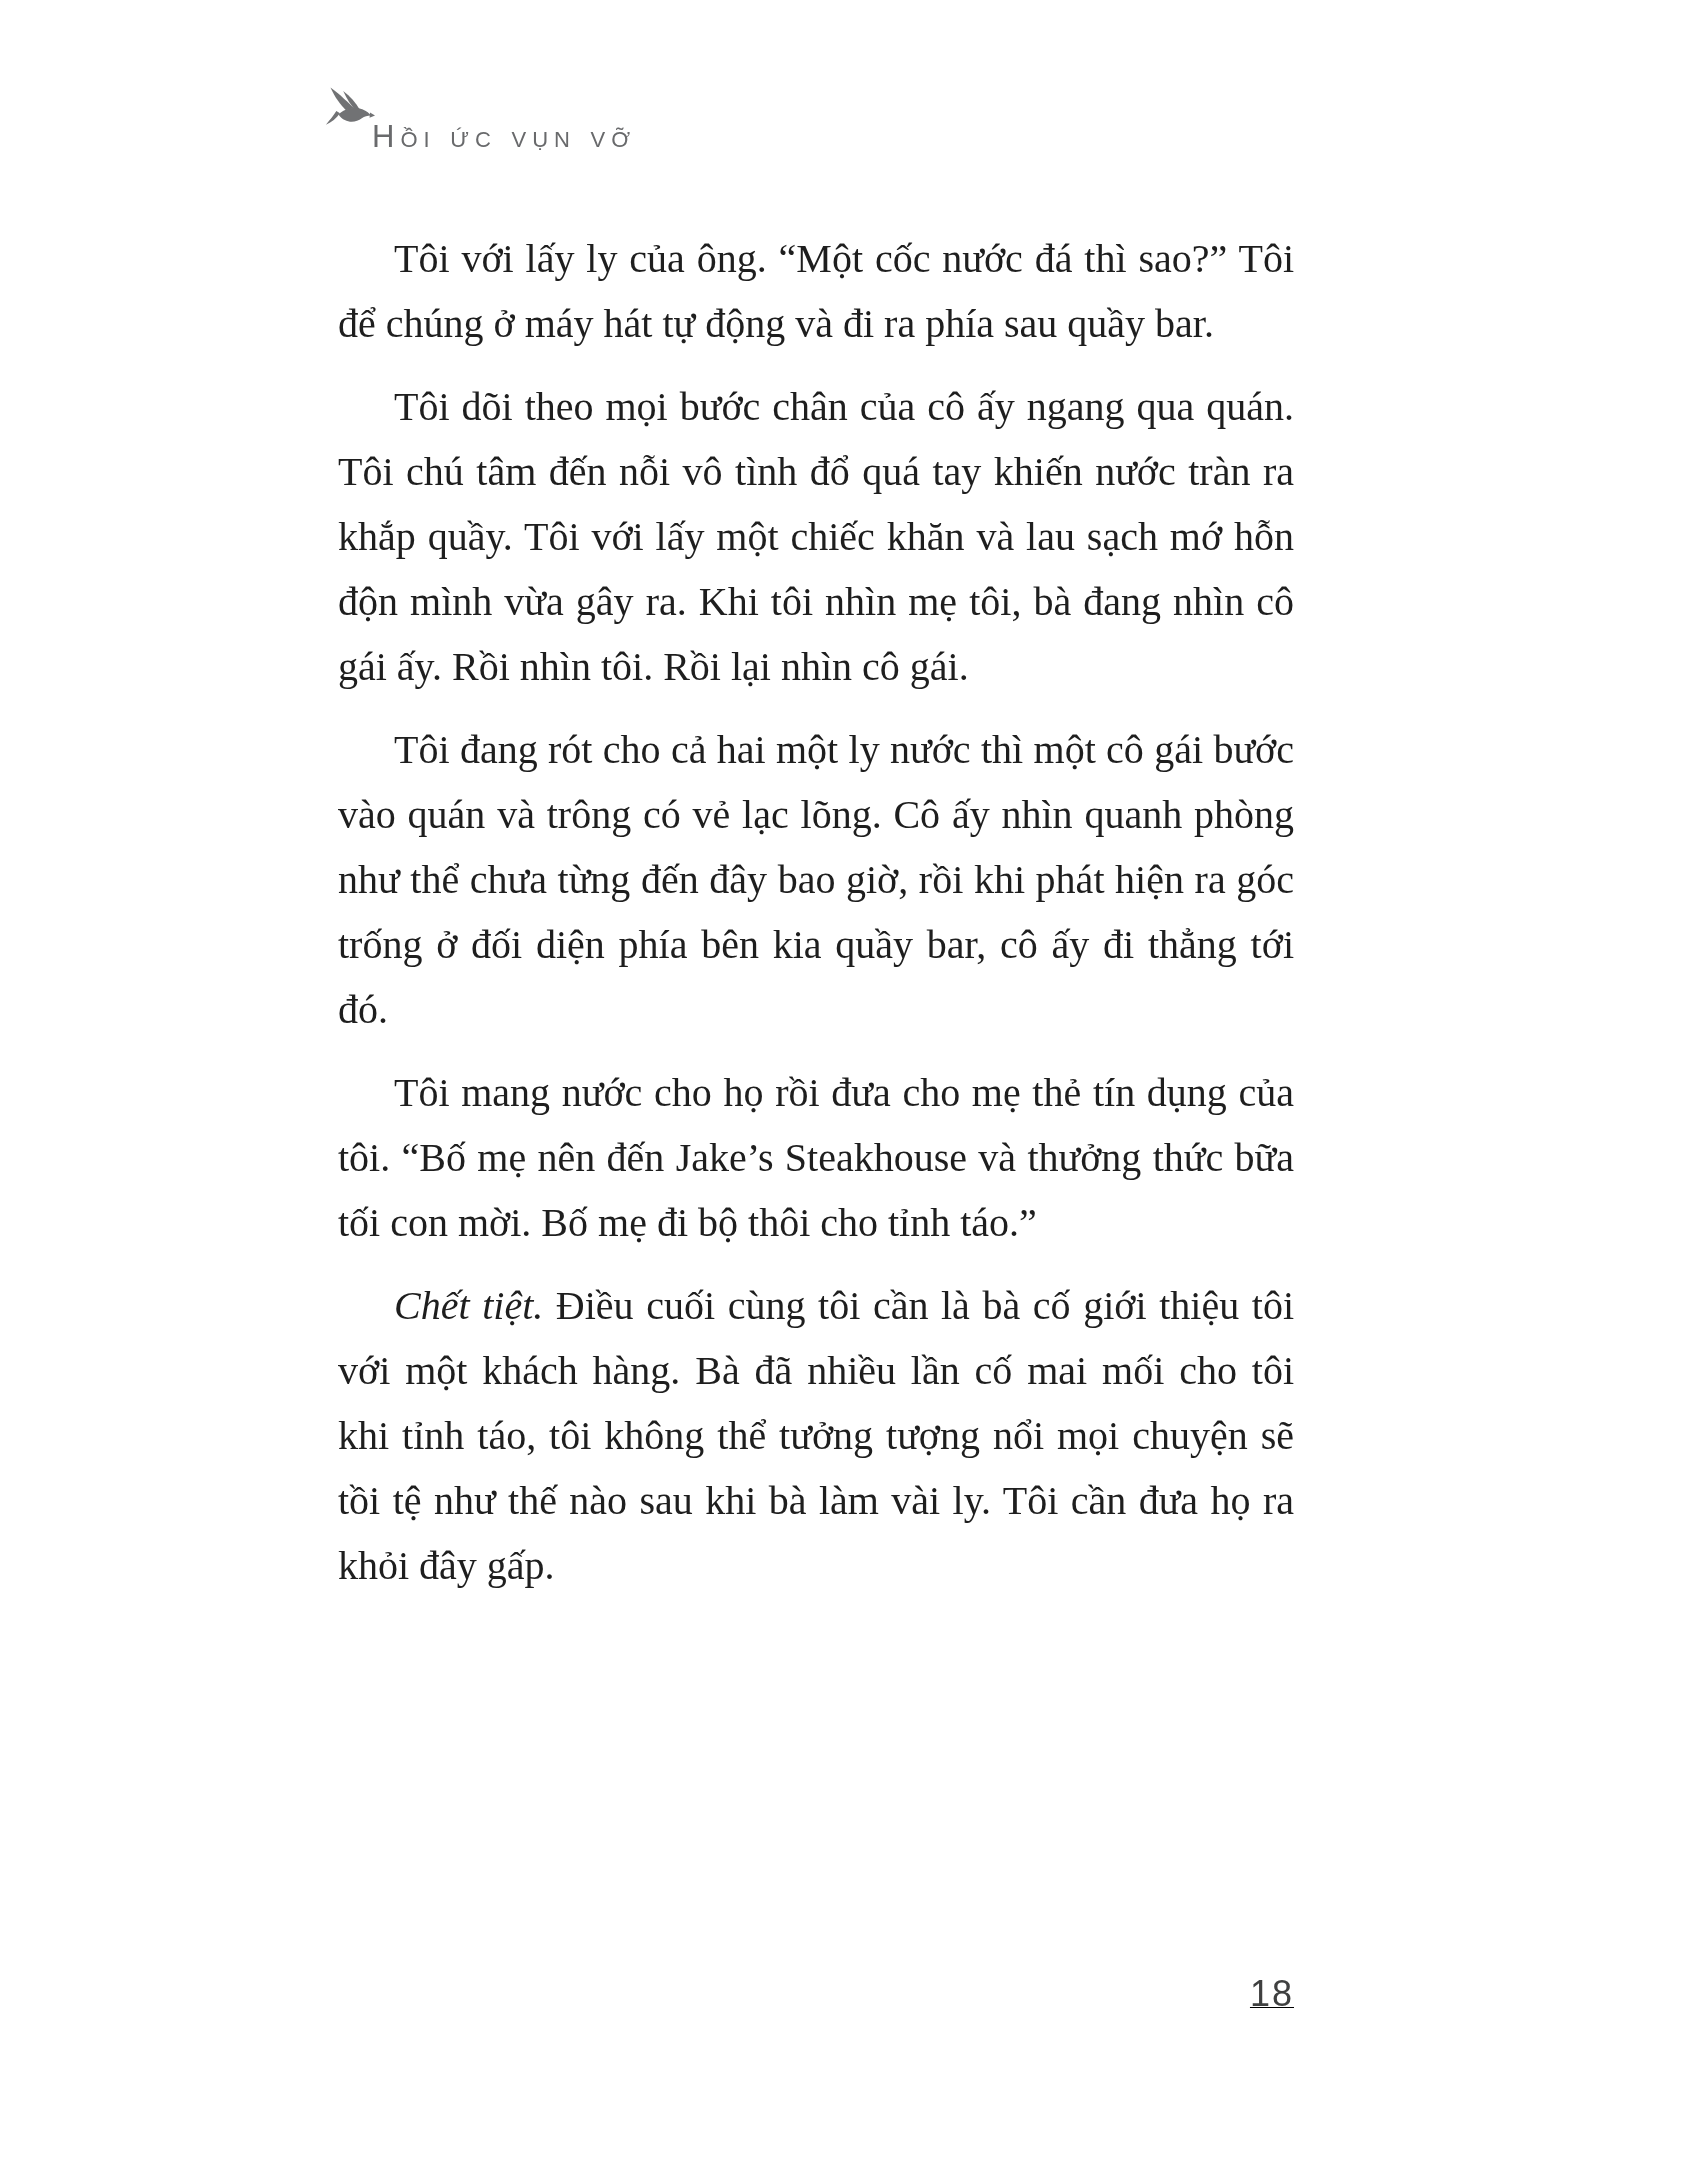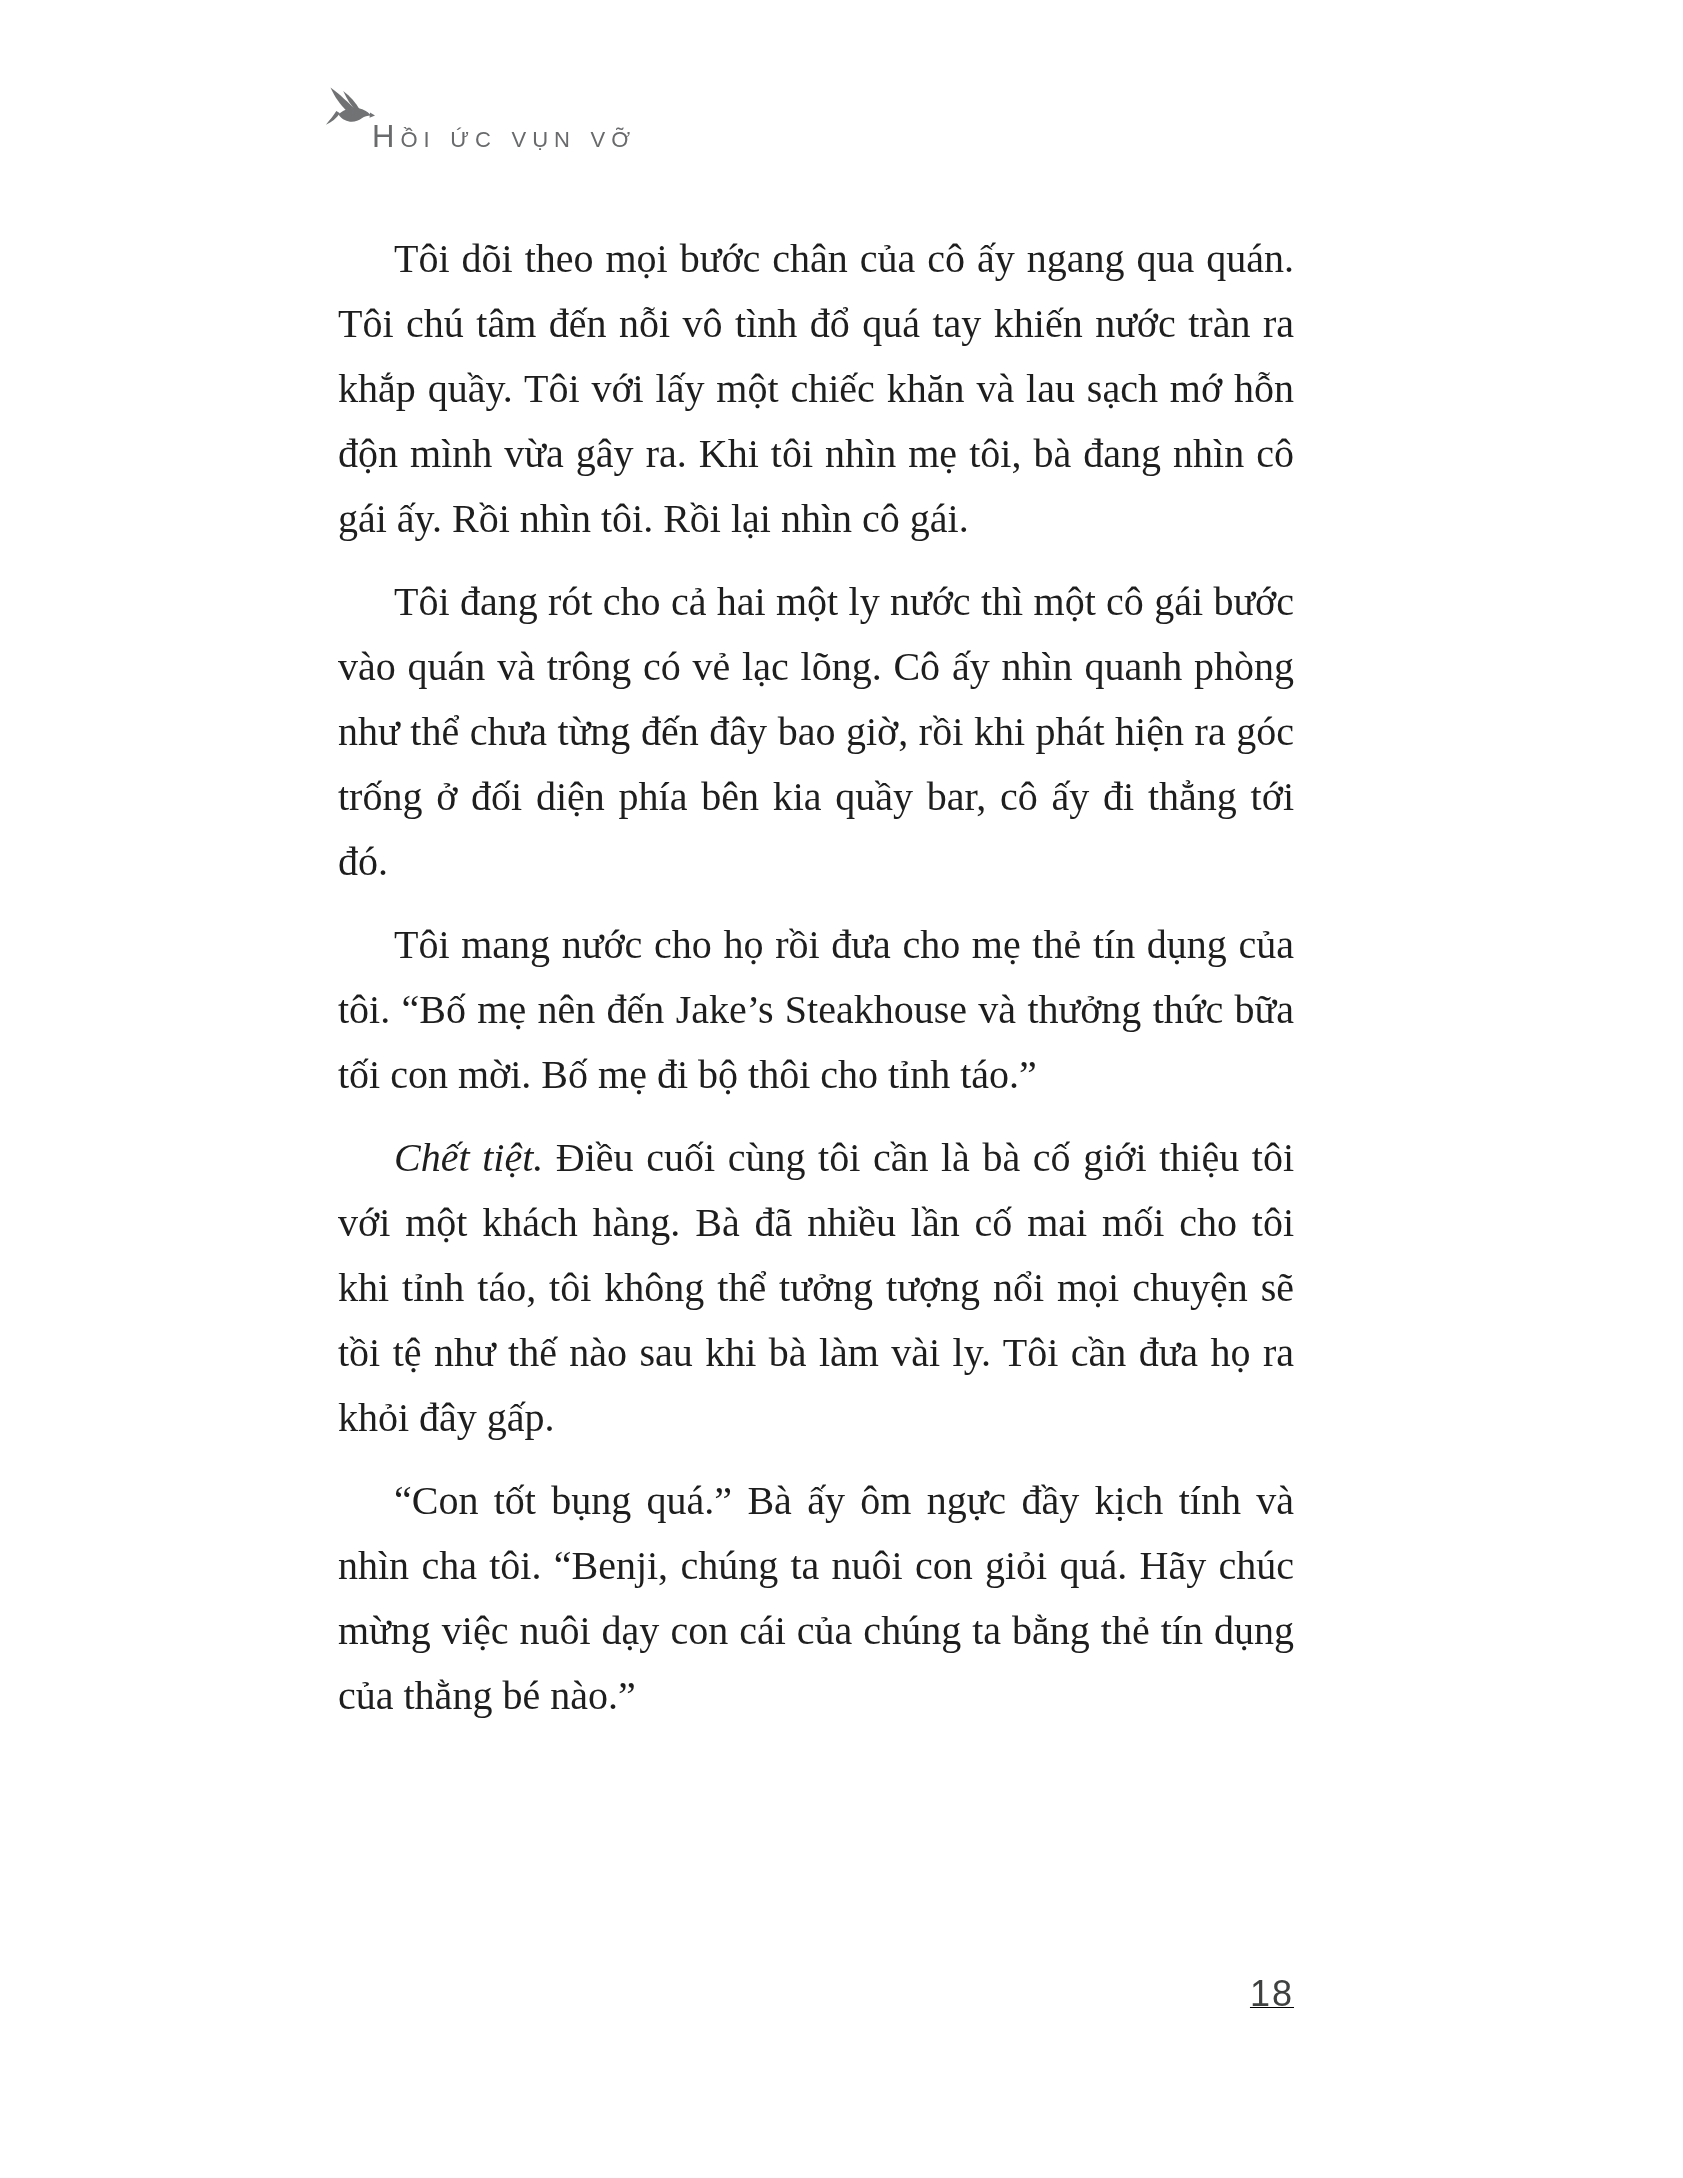--- a/index.html
+++ b/index.html
@@ -93,34 +93,34 @@
 
           <path d="M33 63 C25 74 15 83 2 88 C11 77 19 68 25 58 Z"></path>
         </g>
       </svg>
     </span>
     <span class="running-title">Hồi ức vụn vỡ</span>
   </div>
 
   <div class="text-block">
     <p>
+      <span>Tôi với lấy ly của ông. “Một cốc nước đá thì sao?” Tôi để chúng ở máy hát tự động và đi ra phía sau quầy bar.</span>
+    </p>
+    <p>
       <span>Tôi dõi theo mọi bước chân của cô ấy ngang qua quán. Tôi chú tâm đến nỗi vô tình đổ quá tay khiến nước tràn ra khắp quầy. Tôi với lấy một chiếc khăn và lau sạch mớ hỗn độn mình vừa gây ra. Khi tôi nhìn mẹ tôi, bà đang nhìn cô gái ấy. Rồi nhìn tôi. Rồi lại nhìn cô gái.</span>
     </p>
     <p>
       <span>Tôi đang rót cho cả hai một ly nước thì một cô gái bước vào quán và trông có vẻ lạc lõng. Cô ấy nhìn quanh phòng như thể chưa từng đến đây bao giờ, rồi khi phát hiện ra góc trống ở đối diện phía bên kia quầy bar, cô ấy đi thẳng tới đó.</span>
     </p>
     <p>
       <span>Tôi mang nước cho họ rồi đưa cho mẹ thẻ tín dụng của tôi. “Bố mẹ nên đến Jake’s Steakhouse và thưởng thức bữa tối con mời. Bố mẹ đi bộ thôi cho tỉnh táo.”</span>
     </p>
     <p>
       <span class="italic-lead">Chết tiệt.</span><span> Điều cuối cùng tôi cần là bà cố giới thiệu tôi với một khách hàng. Bà đã nhiều lần cố mai mối cho tôi khi tỉnh táo, tôi không thể tưởng tượng nổi mọi chuyện sẽ tồi tệ như thế nào sau khi bà làm vài ly. Tôi cần đưa họ ra khỏi đây gấp.</span>
     </p>
-    <p>
-      <span>“Con tốt bụng quá.” Bà ấy ôm ngực đầy kịch tính và nhìn cha tôi. “Benji, chúng ta nuôi con giỏi quá. Hãy chúc mừng việc nuôi dạy con cái của chúng ta bằng thẻ tín dụng của thằng bé nào.”</span>
-    </p>
   </div>
 
   <div class="page-footer">
     <span class="page-number">18</span>
   </div>
 
 </div>
 
 
 </body></html>

